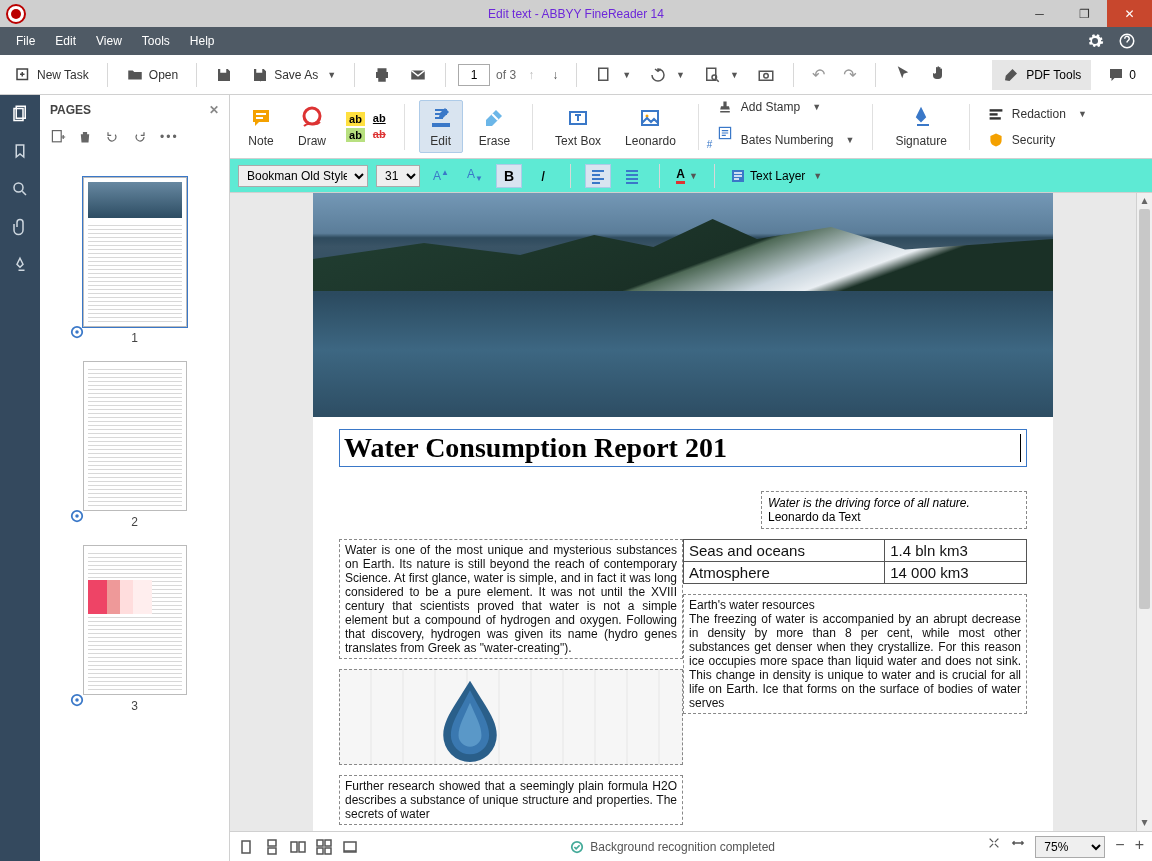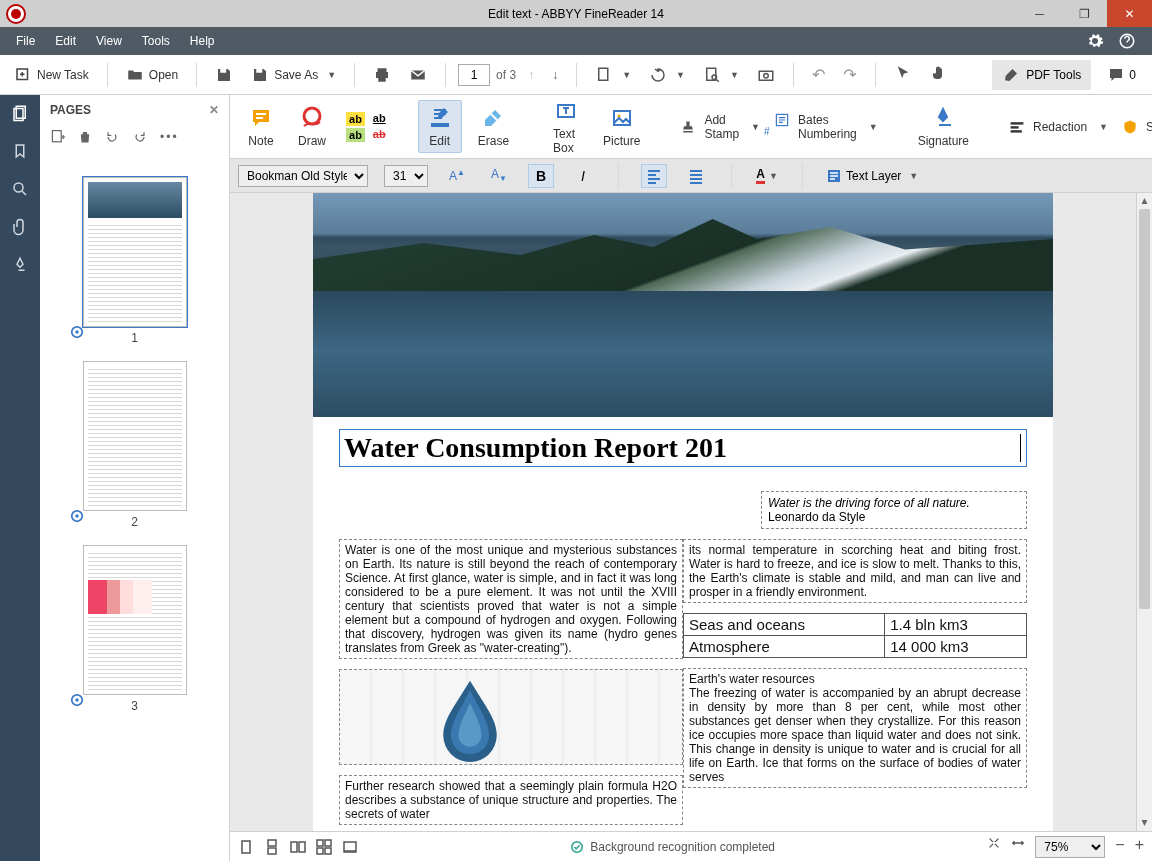--- a/index.html
+++ b/index.html
@@ -1,20 +1,20 @@
 <!DOCTYPE html>
 <html><head>
 <meta charset="utf-8">
 <style>
 *{box-sizing:border-box;margin:0;padding:0;font-family:"Segoe UI",Arial,sans-serif;font-size:12px;user-select:none}
 body{width:1152px;height:861px;overflow:hidden;background:#fff;display:flex;flex-direction:column}
 .titlebar{height:27px;background:#cfcfcf;display:flex;align-items:center;position:relative}
 .titlebar .logo{width:20px;height:20px;margin:0 6px;background:#fff;border-radius:50%;border:2px solid #b00;position:relative}
 .titlebar .logo::after{content:"";position:absolute;left:3px;top:3px;width:10px;height:10px;border-radius:50%;background:#b00}
-.titlebar .title{position:absolute;left:50%;transform:translateX(-50%);color:#000000}
+.titlebar .title{position:absolute;left:50%;transform:translateX(-50%);color:#6d28d9}
 .titlebar .winbtns{margin-left:auto;display:flex;height:100%}
 .winbtn{width:45px;display:flex;align-items:center;justify-content:center;color:#333}
 .winbtn.close{background:#c8472d;color:#fff}
 .menubar{height:28px;background:#4f5a65;display:flex;align-items:center;padding:13px 6px;color:#fff}
 .menubar .menuitem{padding:0 10px;line-height:28px}
 .menubar .right{margin-left:auto;display:flex;gap:14px;align-items:center;padding-right:10px}
 .gear,.help{width:18px;height:18px;display:inline-flex;align-items:center;justify-content:center;color:#fff}
 .toolbar{height:40px;background:#fff;border-bottom:1px solid #d0d0d0;display:flex;align-items:center;padding:0 8px;gap:6px}
 .tbsep{width:1px;height:24px;background:#d8d8d8;margin:0 6px}
 .tbtn{display:flex;align-items:center;gap:5px;padding:4px 6px;color:#333}
@@ -37,25 +37,25 @@
 .thumb.sel .box{outline:1px solid #3a78c8}
 .thumb .lbl{text-align:center;margin-top:4px;color:#444}
 .thumb .ocr{position:absolute;left:6px;bottom:6px;width:14px;height:14px}
 .editor{flex:1;display:flex;flex-direction:column;min-width:0}
 .ribbon{height:64px;border-bottom:1px solid #d0d0d0;display:flex;align-items:center;padding:0 10px;gap:8px;background:#fff}
 .rb{display:flex;flex-direction:column;align-items:center;gap:3px;padding:4px 8px}
 .rb .rico{width:26px;height:26px;display:flex;align-items:center;justify-content:center}
 .rb .rlbl{color:#333}
 .rb.active{background:#d9e4f0;border:1px solid #aecbe8;border-radius:2px}
 .rbsep{width:1px;height:46px;background:#e0e0e0;margin:0 6px}
-.rgroup{display:flex;gap:6px}
+.rgroup{display:flex;flex-direction:column;gap:6px}
 .rline{display:flex;align-items:center;gap:8px;padding:2px 4px}
 .rline .lbl{color:#333}
 .caret{font-size:9px;color:#555;margin-left:4px}
-.fmtbar{height:34px;border-bottom:1px solid #d0d0d0;display:flex;align-items:center;padding:0 8px;gap:16px;background:#e5e5e5}
+.fmtbar{height:34px;border-bottom:1px solid #d0d0d0;display:flex;align-items:center;padding:0 8px;gap:8px;background:#5eead4}
 .fmtbar select,.fmtbar input{height:22px;border:1px solid #aaa;padding:0 4px}
 .fbtn{width:26px;height:24px;display:flex;align-items:center;justify-content:center;border:1px solid transparent}
 .fbtn.on{background:#d9e4f0;border-color:#aecbe8}
 .docarea{flex:1;background:#e9e9e9;overflow:auto;position:relative}
 .page{width:740px;margin:0 auto;background:#fff;position:relative;min-height:820px}
 .hero{height:224px;background:linear-gradient(to bottom,#7498b6 0%,#5b7d99 18%,#2e4a5d 20%,#3a5466 24%,#2b4a5f 45%,#3d6782 70%,#2d4d63 100%);position:relative;overflow:hidden}
 .hero .mtn{position:absolute;left:0;right:0;top:18px;height:80px;background:linear-gradient(160deg,#224033 0%,#1a3026 55%,#4e6956 56%,#c8d4dc 68%,#e9eef2 74%,#1a3026 78%);clip-path:polygon(0 60%,15% 40%,28% 55%,38% 30%,46% 45%,54% 10%,60% 35%,70% 20%,80% 48%,100% 35%,100% 100%,0 100%)}
 .doc-title{margin:12px 26px 0;padding:2px 4px;border:1px solid #3a78c8;font-family:"Bookman Old Style",Georgia,serif;font-weight:700;font-size:28px;position:relative}
 .doc-title::after{content:"";position:absolute;right:5px;top:4px;bottom:4px;width:1px;background:#000}
 .quote{margin:24px 26px 0 auto;width:266px;border:1px dashed #888;padding:4px 6px;font-family:Georgia,serif;font-style:italic;text-align:left}
@@ -414,21 +414,21 @@
         <div class="rlbl">Text Box</div>
       </div>
       <div class="rb">
         <div class="rico">
             <svg viewBox="0 0 24 24" width="24" height="24" fill="none" stroke="#3a78c8" stroke-width="2">
               <rect x="4" y="5" width="16" height="14"></rect>
               <circle cx="9" cy="10" r="1.5" fill="#f4a100" stroke="none"></circle>
               <path d="M4 17l5-5 4 4 3-3 4 4"></path>
             </svg>
           </div>
-        <div class="rlbl">Picture</div>
+        <div class="rlbl">Leonardo</div>
       </div>
       <div class="rbsep"></div>
       <div class="rgroup">
         <div class="rline">
           <span>
               <svg viewBox="0 0 20 20" width="16" height="16" fill="#555">
                 <path d="M8 3h4v6h3l1 4H4l1-4h3zM4 15h12v2H4z"></path>
               </svg>
             </span>
           <span class="lbl">Add Stamp</span>
@@ -526,38 +526,37 @@
 
     <div style="flex:1;display:flex;min-height:0">
       <div class="docarea">
         <div class="page">
           <div class="hero">
               <div class="mtn"></div>
             </div>
           <div class="doc-title">Water Consumption Report 201</div>
           <div class="quote">
             <div>Water is the driving force of all nature.</div>
-            <div style="font-style:normal">Leonardo da Style</div>
+            <div style="font-style:normal">Leonardo da Text</div>
           </div>
           <div class="cols">
             <div class="col">
               <div class="txtblk">Water is one of the most unique and mysterious substances on Earth. Its nature is still beyond the reach of contemporary Science. At first glance, water is simple, and in fact it was long considered to be a pure element. It was not until the XVIII century that scientists proved that water is not a simple element but a compound of hydrogen and oxygen. Following that discovery, hydrogen was given its name (hydro genes translates from Greek as "water-creating").</div>
               <div class="inset">
                 <div class="drop">
                   <svg viewBox="0 0 80 90" width="80" height="86">
                       <path d="M40 5 C55 30 68 45 68 62 a28 28 0 01-56 0 C12 45 25 30 40 5z" fill="#2a5f8a"></path>
                       <path d="M40 15 C50 35 60 48 60 62 a20 20 0 01-40 0 C20 48 30 35 40 15z" fill="#3a78b0"></path>
                       <path d="M40 28 C46 42 52 52 52 62 a12 12 0 01-24 0 C28 52 34 42 40 28z" fill="#5a98c8"></path>
                     </svg>
                 </div>
               </div>
               <div class="txtblk">Further research showed that a seemingly plain formula H2O describes a substance of unique structure and properties. The secrets of water</div>
             </div>
             <div class="col">
-              <div class="txtblk">its normal temperature in scorching heat and biting frost. Water is hard to freeze, and ice is slow to melt. Thanks to this, the Earth's climate is stable and mild, and man can live and prosper in a friendly environment.</div>
               <table class="tbl">
                 <tbody>
                     <tr>
                       <td>Seas and oceans</td>
                       <td>1.4 bln km3</td>
                     </tr>
                 <tr>
                       <td>Atmosphere</td>
                       <td>14 000 km3</td>
                     </tr>

